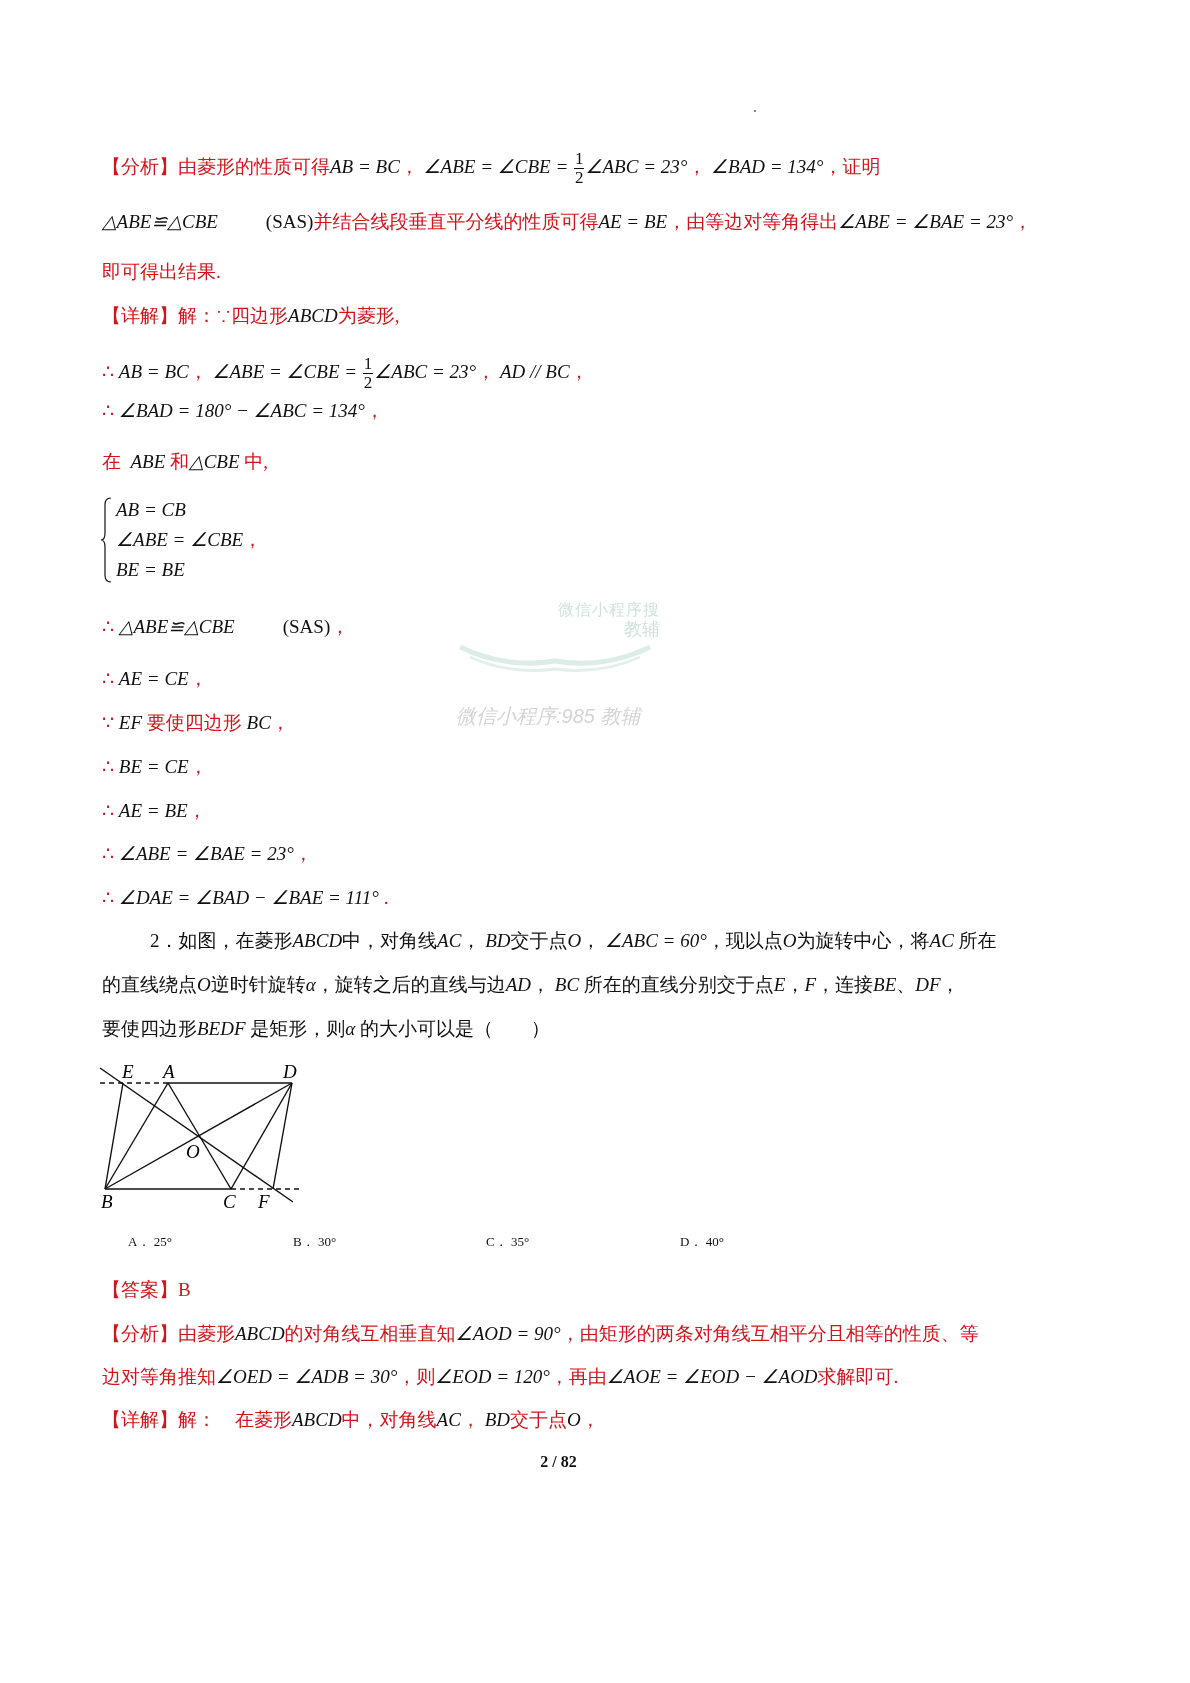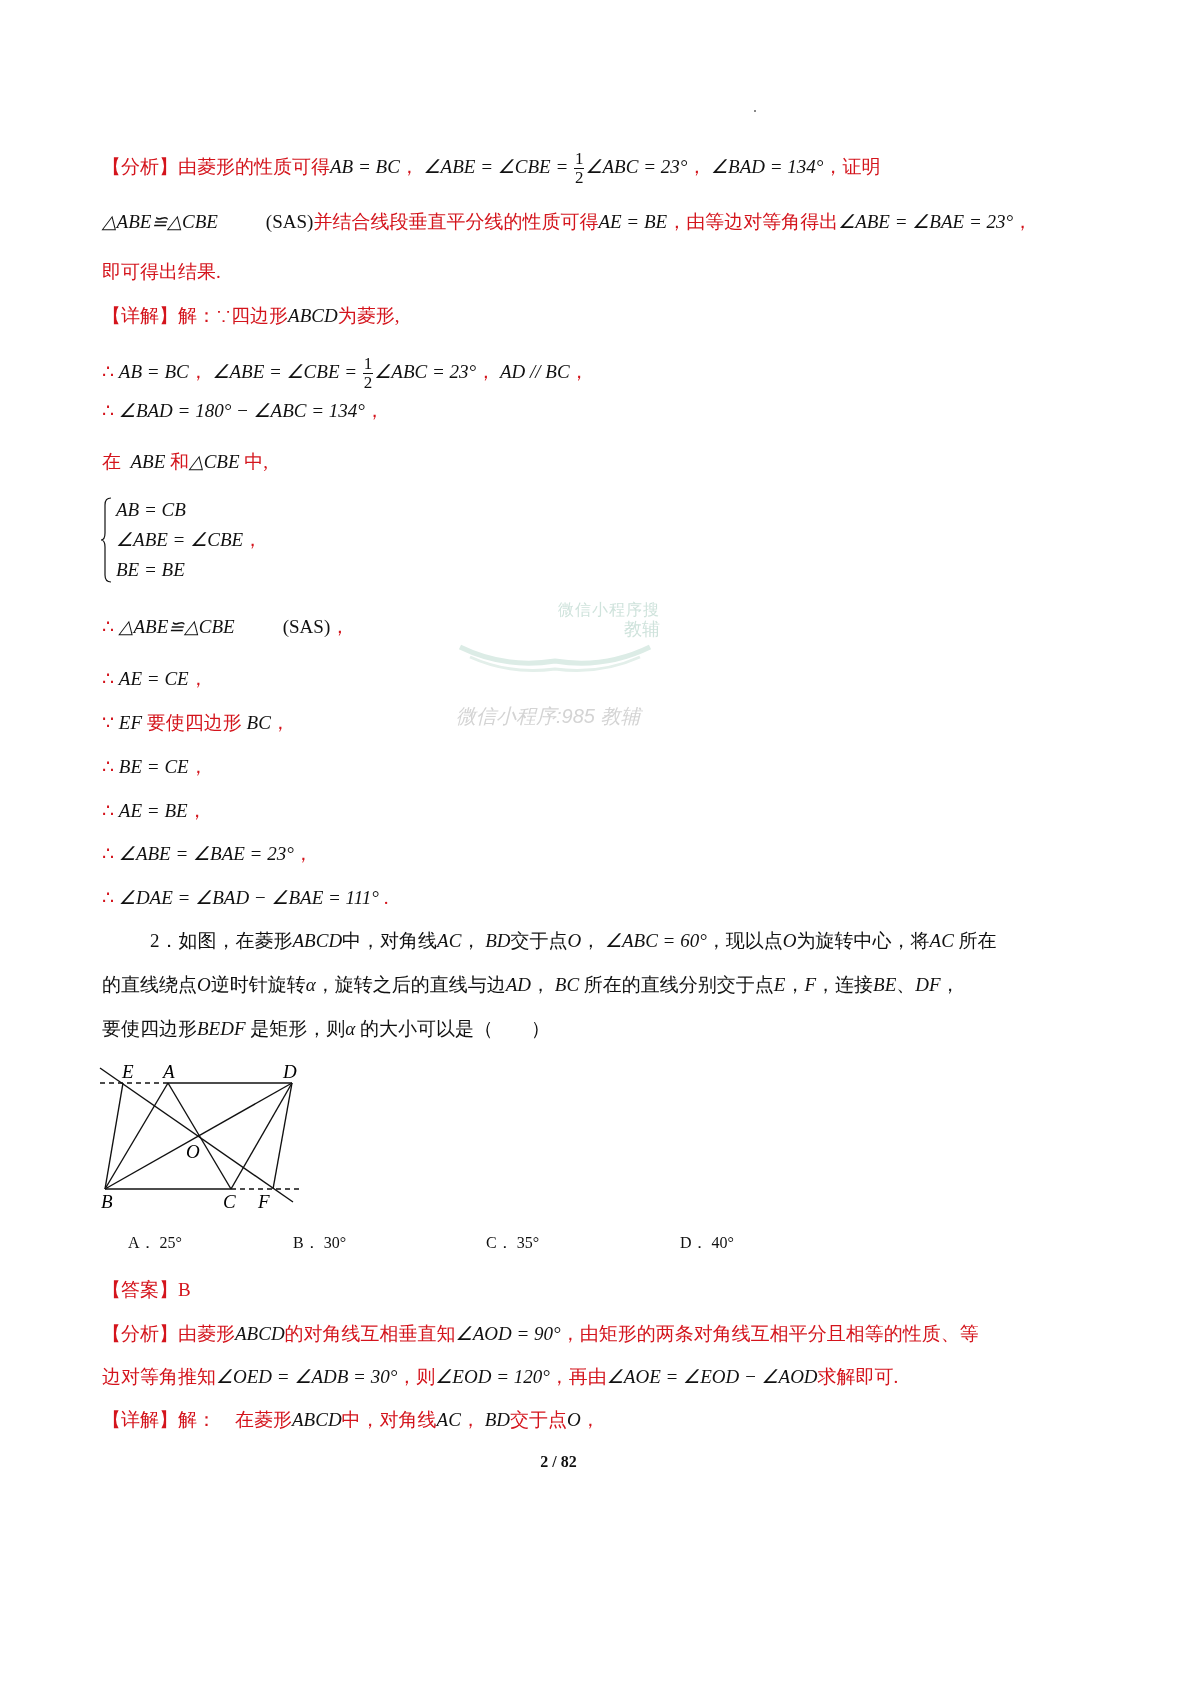--- a/index.html
+++ b/index.html
@@ -14,21 +14,21 @@
   .frac span { display: block; }
   .frac .num { border-bottom: 1px solid #111; padding: 0 1px; }
   .brace-wrap { position: absolute; left: 100px; top: 495px; }
   .brace { position: absolute; left: 0; top: 2px; width: 12px; height: 86px; }
   .brace-lines { position: absolute; left: 16px; top: 0; font-size: 19px; line-height: 30px; white-space: nowrap; }
   .watermark { position: absolute; left: 450px; top: 600px; width: 210px; height: 140px; color: #cfe3dc; text-align: right; }
   .wm-top { font-size: 16px; letter-spacing: 1px; }
   .wm-num { font-size: 50px; font-style: italic; font-weight: bold; line-height: 44px; color: #dcece6; font-family: "Liberation Sans", sans-serif; }
   .wm-mid { font-size: 18px; margin-top: -4px; }
   .wm-bottom { position: absolute; left: 456px; top: 703px; font-size: 20px; color: #d4d4d4; font-family: "Liberation Sans", sans-serif; white-space: nowrap; font-style: italic; }
-  .options { position: absolute; top: 1233px; font-size: 16px; white-space: nowrap; }
+  .options { position: absolute; top: 1233px; font-size: 13px; white-space: nowrap; }
   .footer { position: absolute; top: 1453px; left: 0; width: 1117px; text-align: center; font-weight: bold; font-size: 16px; }
   .dot-mark { position: absolute; left: 754px; top: 110px; width: 2px; height: 2px; background: #888; }
   svg.fig { position: absolute; left: 95px; top: 1058px; }
   .fig-label { font-family: "Liberation Serif", serif; font-style: italic; font-size: 19px; }
 </style>
 </head>
 <body>
 
 <div class="dot-mark"></div>
 

